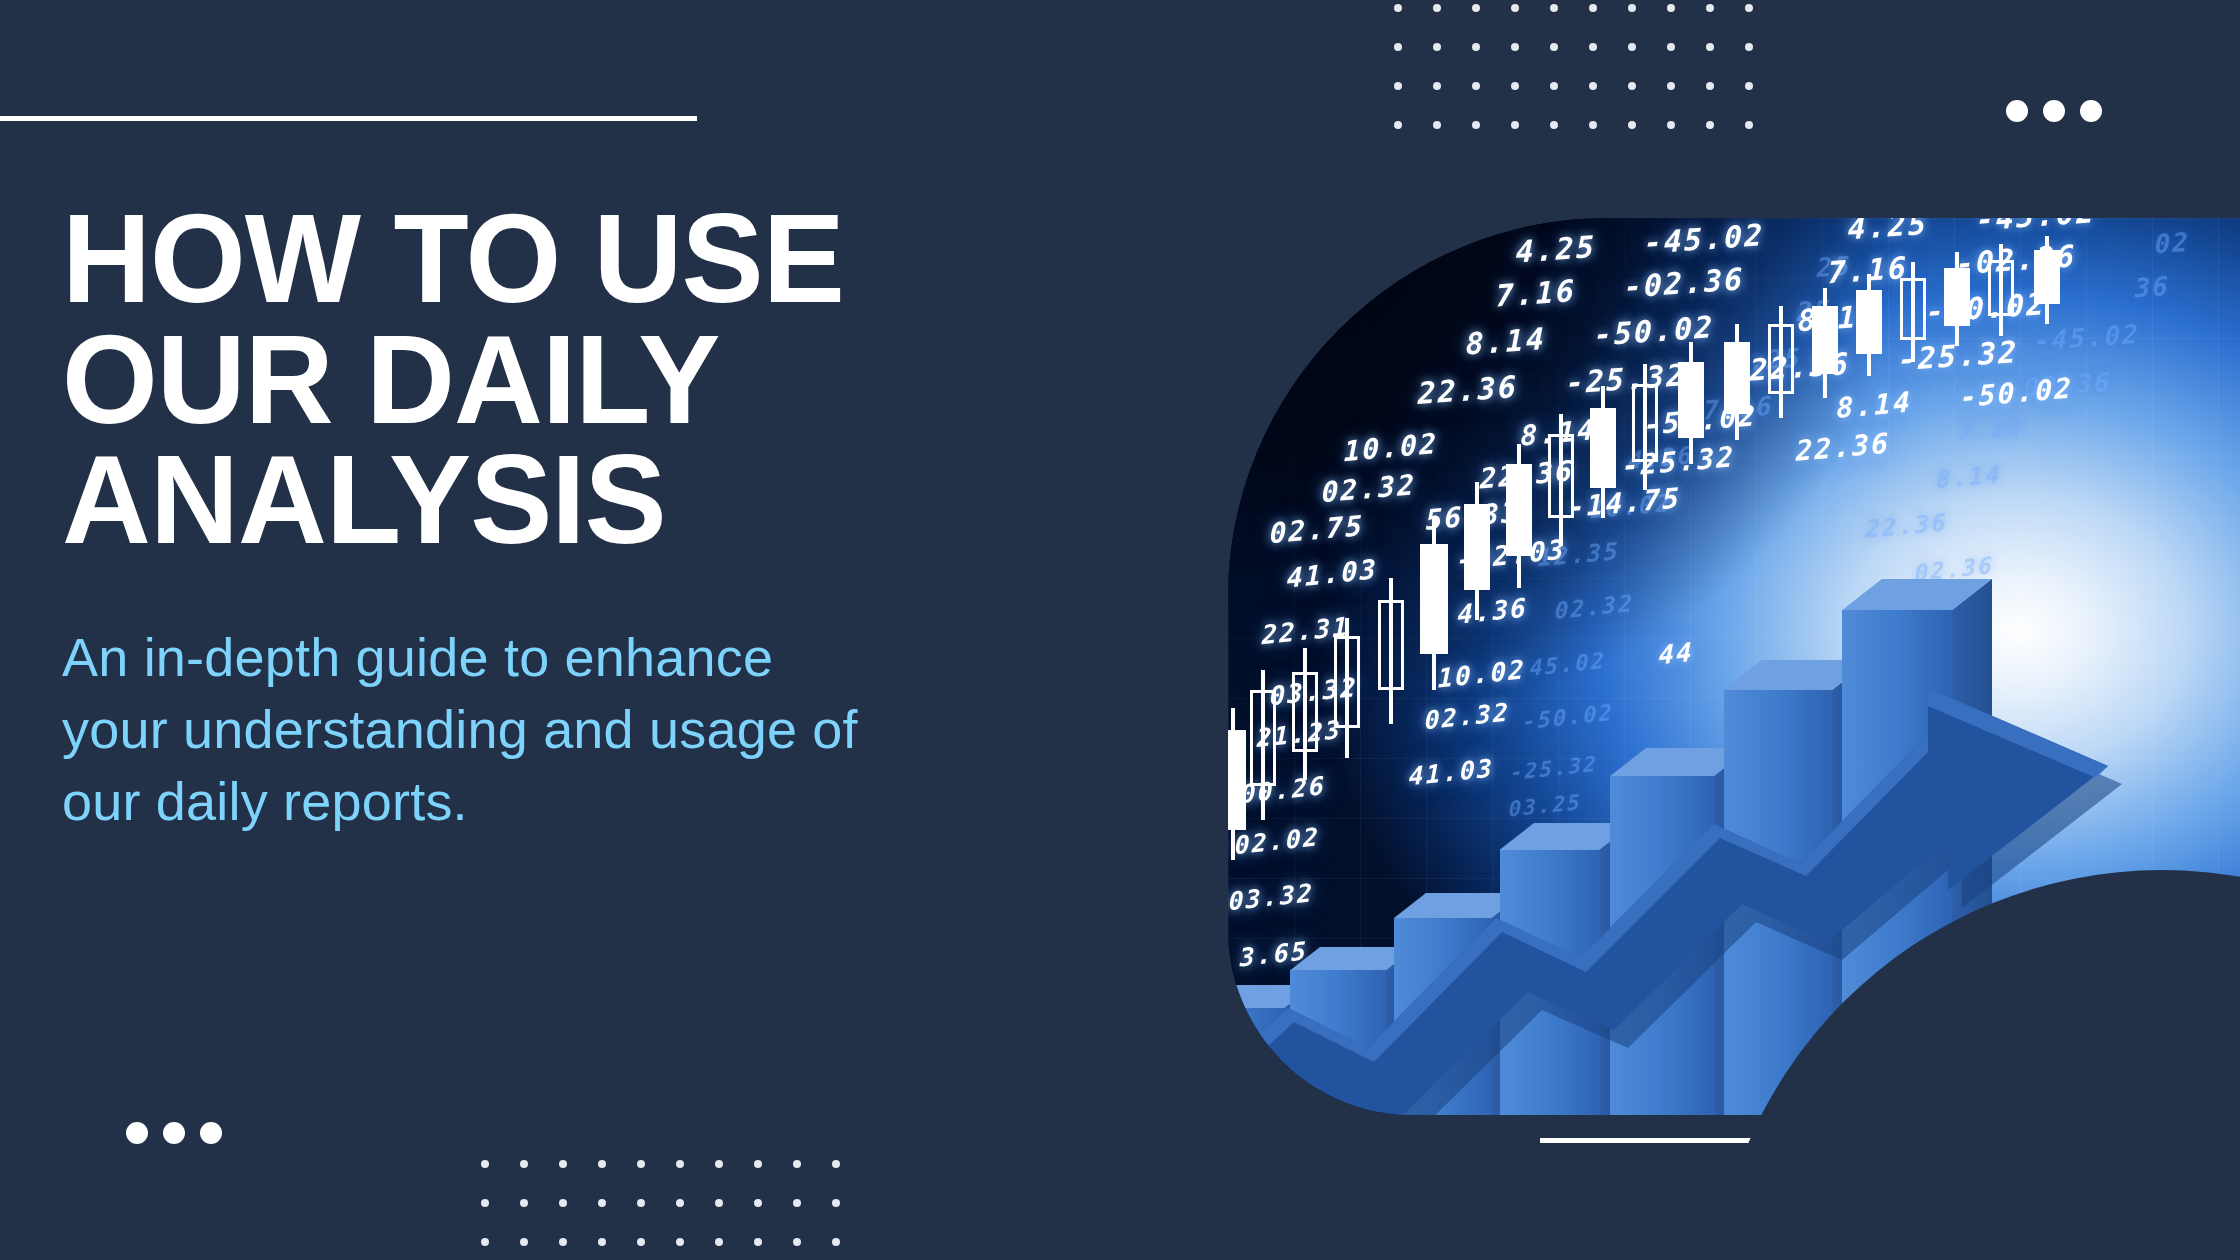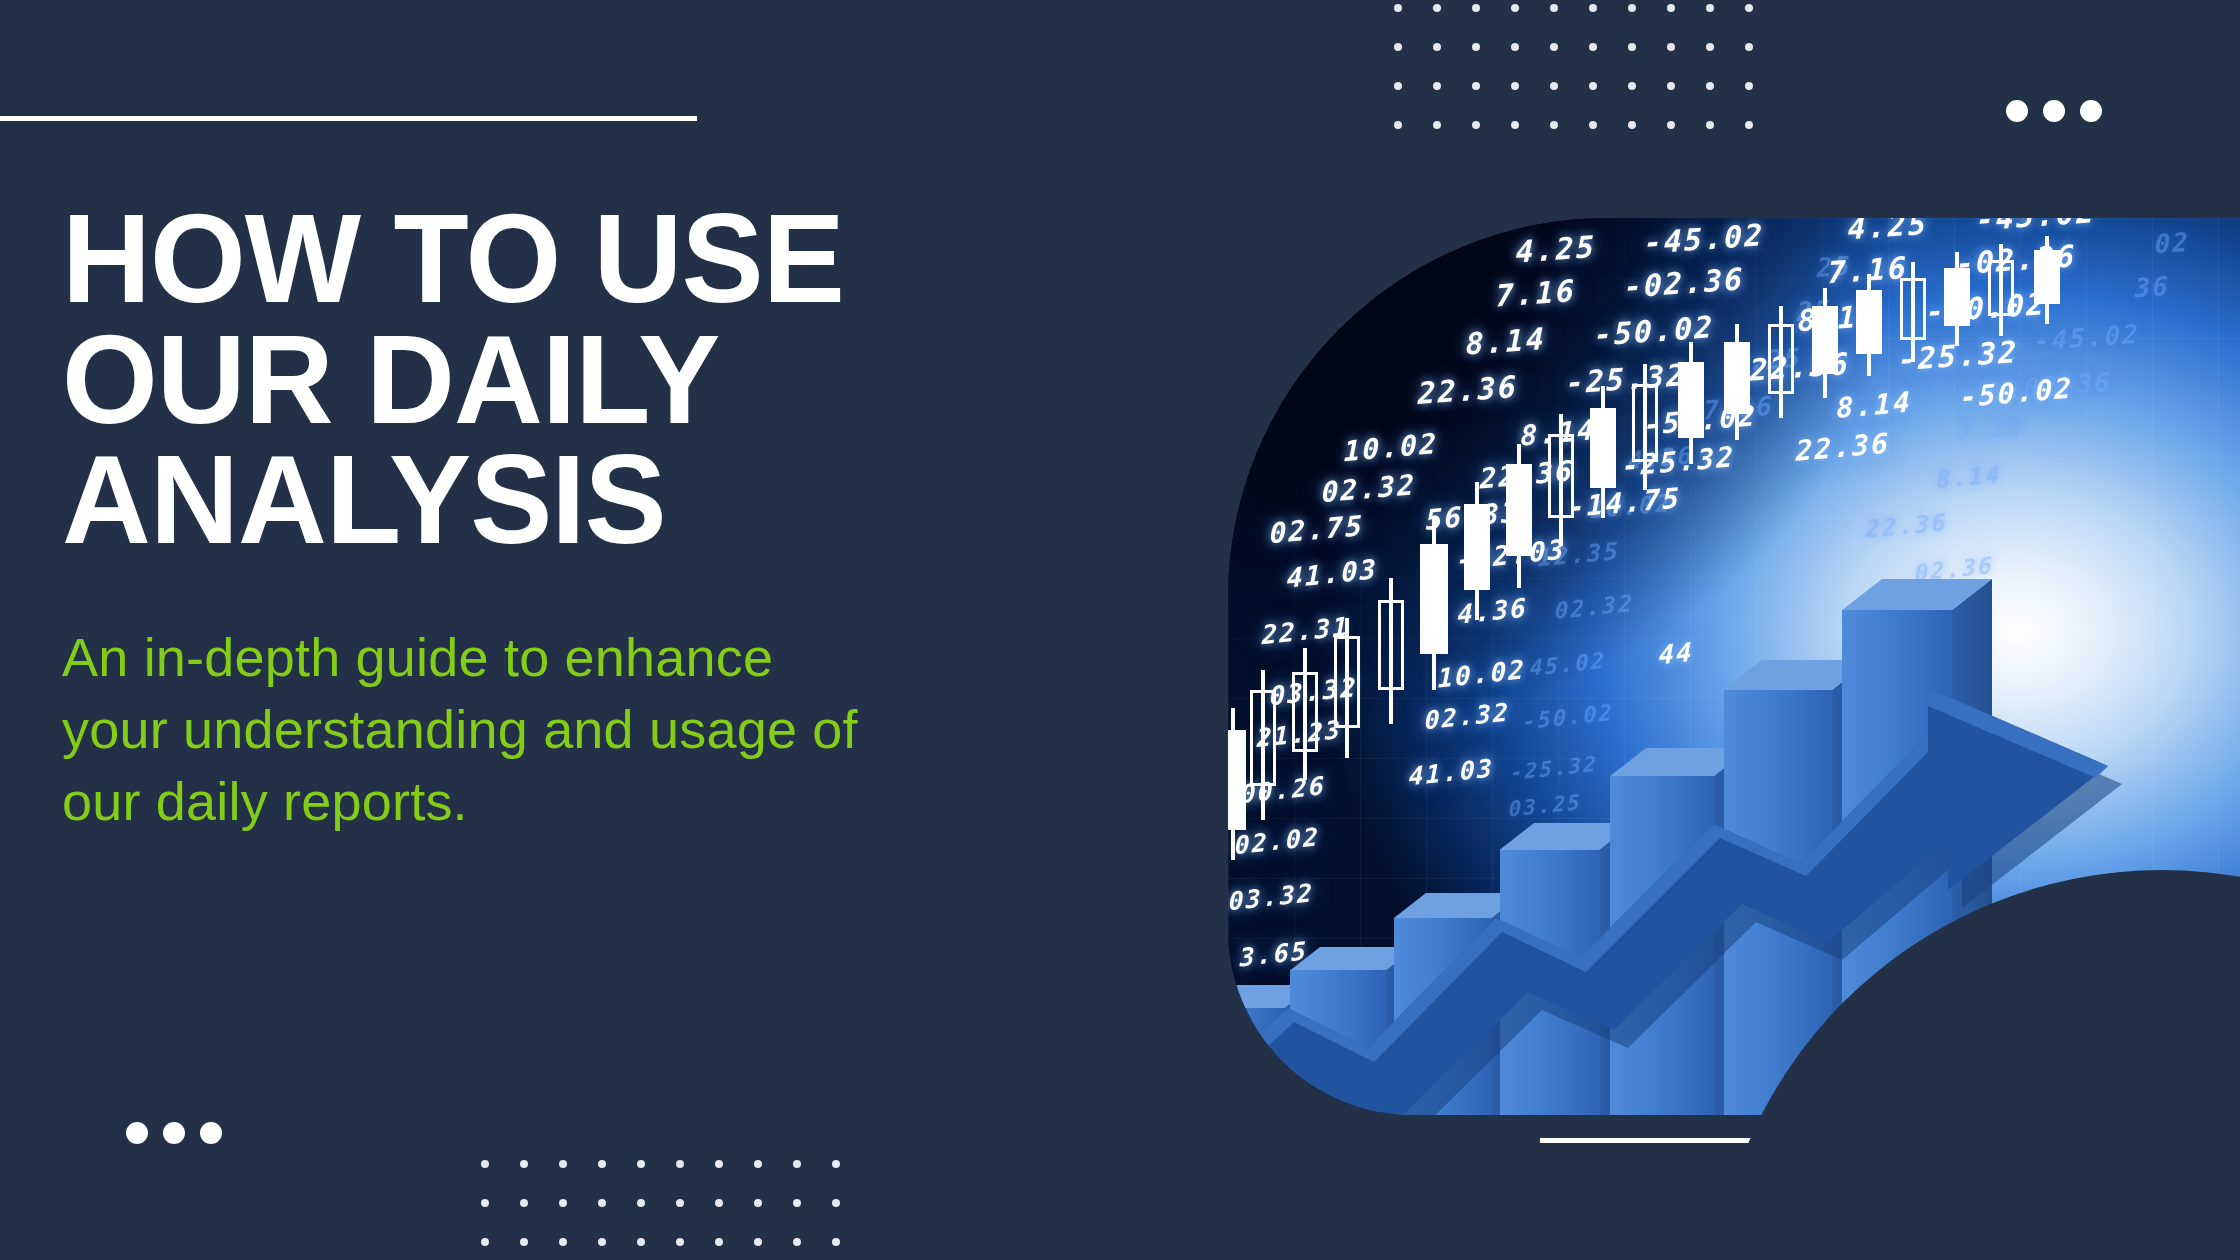--- a/index.html
+++ b/index.html
@@ -99,21 +99,21 @@
     line-height: 0.95;
     letter-spacing: -1px;
     text-transform: uppercase;
     transform: scaleX(0.97);
     transform-origin: left top;
     white-space: pre-line;
   }
   #subtitle {
     margin: 0;
     margin-top: 62px;
-    color: #84cc16;
+    color: #7dd3fc;
     font-family: "Liberation Sans", sans-serif;
     font-weight: 300;
     font-size: 54px;
     line-height: 1.33;
     letter-spacing: 0.2px;
     max-width: 800px;
     white-space: pre-line;
   }
 
   

